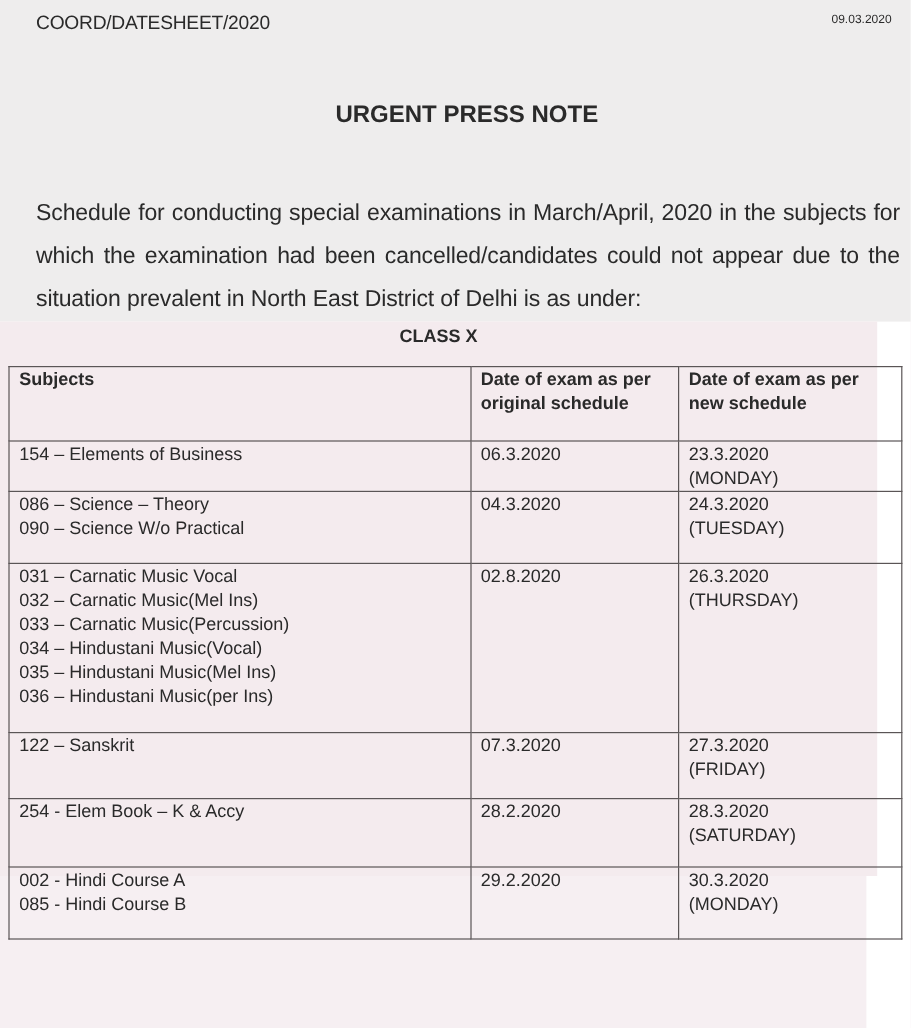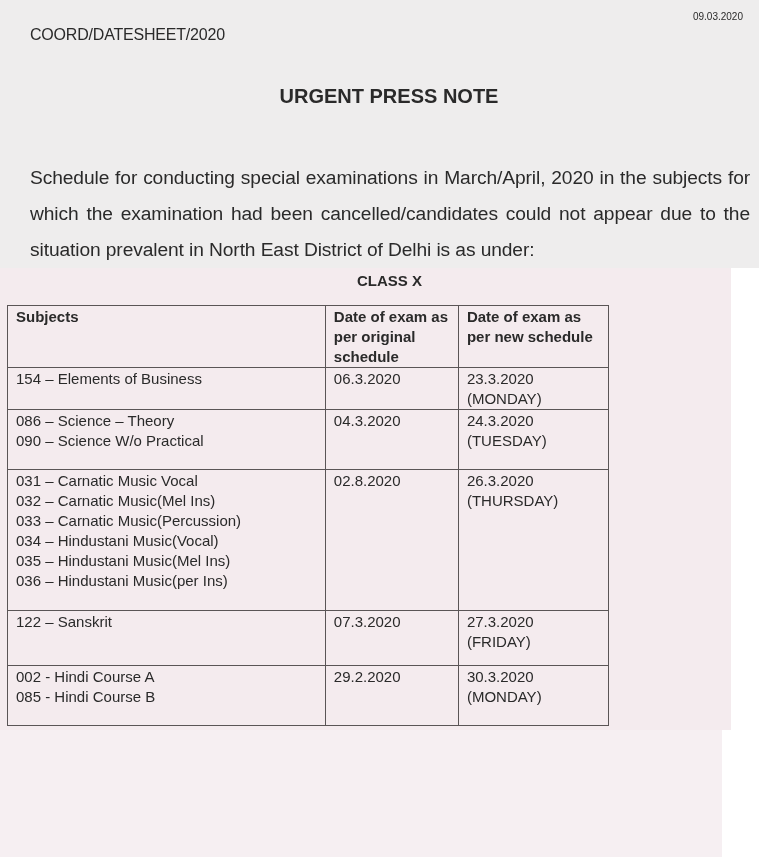--- a/index.html
+++ b/index.html
@@ -31,21 +31,21 @@
     }
     .pink-sheet-lower {
       position: absolute;
       left: 0; top: 730px;
       width: 722px;
       height: 127px;
       background: #f6eff2;
     }
     .ref {
       position: absolute;
-      left: 30px; top: 26px;
+      left: 30px; top: 11px;
       font-size: 16px;
       letter-spacing: -0.2px;
     }
     .date {
       position: absolute;
       right: 16px; top: 11px;
       font-size: 10px;
     }
     .title {
       position: absolute;
@@ -64,26 +64,25 @@
       text-align: justify;
       letter-spacing: -0.1px;
     }
     .class-title {
       position: absolute;
       left: 0; top: 272px;
       width: 731px;
       text-align: center;
       font-size: 15px;
       font-weight: bold;
-      padding-left: 24px;
     }
     table.sched {
       position: absolute;
       left: 7px; top: 305px;
-      width: 602px;
+      width: 745px;
       border-collapse: collapse;
       font-size: 15px;
       line-height: 20px;
     }
     table.sched th, table.sched td {
       border: 1.5px solid #5a5556;
       vertical-align: top;
       text-align: left;
       padding: 1px 7px 0 8px;
     }
@@ -164,20 +163,30 @@
       <tr class="r4">
         <td>
           <span class="line">122 – Sanskrit</span>
         </td>
         <td>07.3.2020</td>
         <td>
           <span class="line">27.3.2020</span>
           <span class="line">(FRIDAY)</span>
         </td>
       </tr>
+      <tr class="r5">
+        <td>
+          <span class="line">254 - Elem Book – K &amp; Accy</span>
+        </td>
+        <td>28.2.2020</td>
+        <td>
+          <span class="line">28.3.2020</span>
+          <span class="line">(SATURDAY)</span>
+        </td>
+      </tr>
       <tr class="r6">
         <td>
           <span class="line">002 - Hindi Course A</span>
           <span class="line">085 - Hindi Course B</span>
         </td>
         <td>29.2.2020</td>
         <td>
           <span class="line">30.3.2020</span>
           <span class="line">(MONDAY)</span>
         </td>

